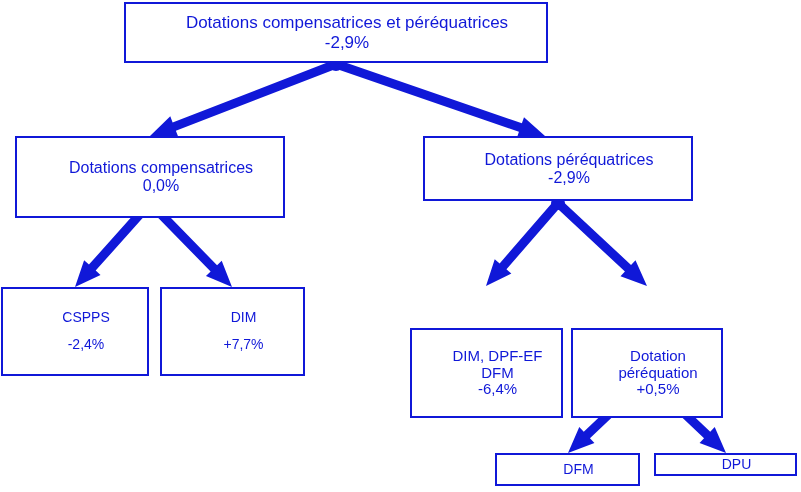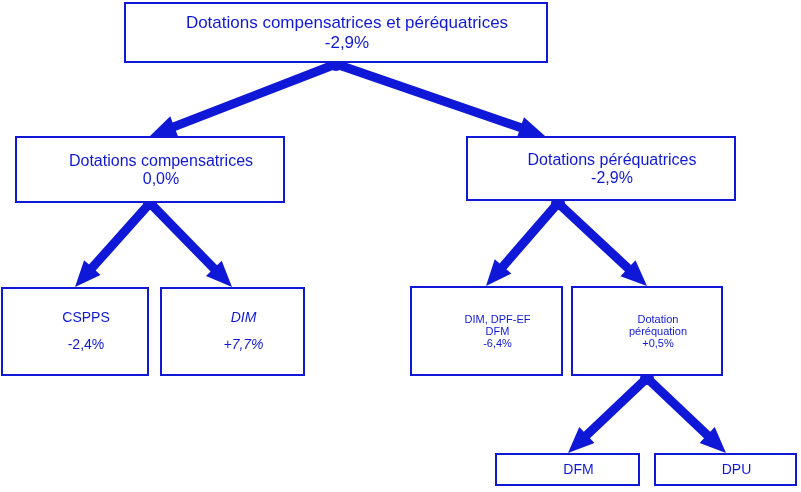--- a/index.html
+++ b/index.html
@@ -39,21 +39,21 @@
   }
   .node .line-label {
     white-space: nowrap;
   }
   .node .line-value {
     white-space: nowrap;
   }
   .n-root   { font-size: 17px; }
   .n-level2 { font-size: 16px; }
   .n-leaf   { font-size: 14px; }
-  .n-leafsm { font-size: 11px; }
+  .n-leafsm { font-size: 15px; margin-top: 42px; }
   .spacer { height: 0.85em; }
 </style>
 </head>
 <body>
 
 <div id="diagram">
 
   <svg id="connectors" width="801" height="492" aria-hidden="true">
       <polygon points="334.38,59.80 172.62,122.42 170.28,116.36 150.00,136.00 178.22,136.87 175.87,130.81 337.62,68.20" fill="#1018d8"></polygon>
       <polygon points="334.53,68.25 518.95,131.79 516.83,137.93 545.00,136.00 524.00,117.13 521.88,123.28 337.47,59.75" fill="#1018d8"></polygon>
@@ -67,37 +67,37 @@
       <circle cx="150" cy="203" r="7" fill="#1018d8"></circle>
       <circle cx="558" cy="203" r="7" fill="#1018d8"></circle>
       <circle cx="647" cy="378" r="7" fill="#1018d8"></circle>
     </svg>
 
   <div class="node n-root" id="node-root" style="left: 124px; top: 2px; width: 424px; height: 61px; border-color: rgb(16, 24, 216); color: rgb(16, 24, 216);">
     <span class="line-label">Dotations compensatrices et péréquatrices</span>
     <span class="line-value">-2,9%</span>
   </div>
 
-  <div class="node n-level2" id="node-compensatrices" style="left: 15px; top: 136px; width: 270px; height: 67px; border-color: rgb(16, 24, 216); color: rgb(16, 24, 216);">
+  <div class="node n-level2" id="node-compensatrices" style="left: 15px; top: 136px; width: 270px; height: 82px; border-color: rgb(16, 24, 216); color: rgb(16, 24, 216);">
     <span class="line-label">Dotations compensatrices</span>
     <span class="line-value">0,0%</span>
   </div>
 
-  <div class="node n-level2" id="node-perequatrices" style="left: 423px; top: 136px; width: 270px; height: 65px; border-color: rgb(16, 24, 216); color: rgb(16, 24, 216); margin-left: 43px;">
+  <div class="node n-level2" id="node-perequatrices" style="left: 423px; top: 136px; width: 270px; height: 65px; border-color: rgb(16, 24, 216); color: rgb(16, 24, 216);">
     <span class="line-label">Dotations péréquatrices</span>
     <span class="line-value">-2,9%</span>
   </div>
 
   <div class="node n-leaf" id="node-cspps" style="left: 1px; top: 287px; width: 148px; height: 89px; border-color: rgb(16, 24, 216); color: rgb(16, 24, 216);">
     <span class="line-label">CSPPS</span>
     <span class="spacer"></span>
     <span class="line-value">-2,4%</span>
   </div>
 
-  <div class="node n-leaf" id="node-dim" style="left: 160px; top: 287px; width: 145px; height: 89px; border-color: rgb(16, 24, 216); color: rgb(16, 24, 216); font-style: italic;">
+  <div class="node n-leaf" id="node-dim" style="left: 160px; top: 287px; width: 145px; height: 89px; border-color: rgb(16, 24, 216); color: rgb(16, 24, 216);">
     <span class="line-label">DIM</span>
     <span class="spacer"></span>
     <span class="line-value">+7,7%</span>
   </div>
 
   <div class="node n-leafsm" id="node-dim-dpf-ef-dfm" style="left: 410px; top: 286px; width: 153px; height: 90px; border-color: rgb(16, 24, 216); color: rgb(16, 24, 216);">
     <span class="line-label">DIM, DPF-EF</span>
     <span class="line-label">DFM</span>
     <span class="line-value">-6,4%</span>
   </div>
@@ -105,17 +105,17 @@
   <div class="node n-leafsm" id="node-dotation-perequation" style="left: 571px; top: 286px; width: 152px; height: 90px; border-color: rgb(16, 24, 216); color: rgb(16, 24, 216); justify-content: center;">
     <span class="line-label">Dotation</span>
     <span class="line-label">péréquation</span>
     <span class="line-value">+0,5%</span>
   </div>
 
   <div class="node n-leaf" id="node-dfm" style="left: 495px; top: 453px; width: 145px; height: 33px; border-color: rgb(16, 24, 216); color: rgb(16, 24, 216);">
     <span class="line-label">DFM</span>
   </div>
 
-  <div class="node n-leaf" id="node-dpu" style="left: 654px; top: 453px; width: 143px; height: 33px; border-color: rgb(16, 24, 216); color: rgb(16, 24, 216);">
+  <div class="node n-leaf" id="node-dpu" style="left: 654px; top: 453px; width: 143px; height: 23px; border-color: rgb(16, 24, 216); color: rgb(16, 24, 216);">
     <span class="line-label">DPU</span>
   </div>
 
 </div>
 
 </body></html>

